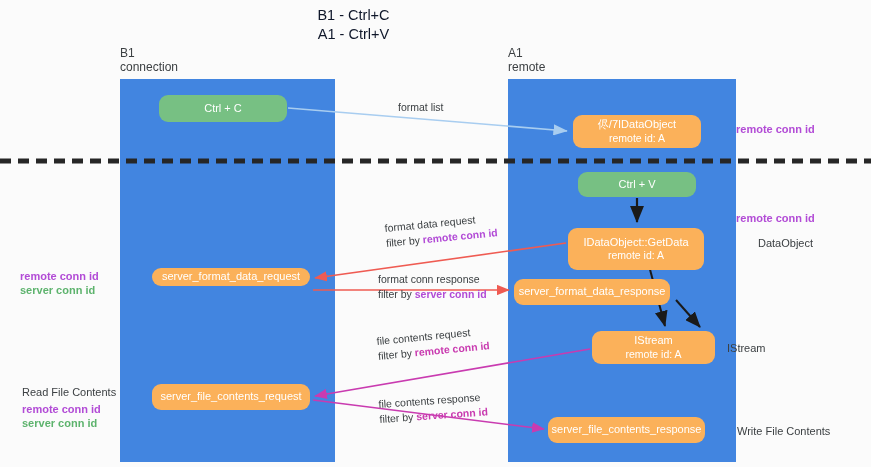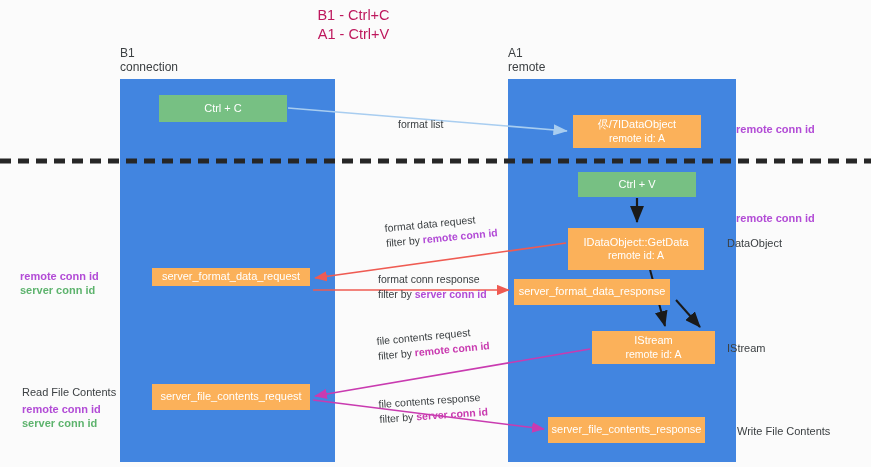--- a/index.html
+++ b/index.html
@@ -24,21 +24,21 @@
   #lane-b1 { left: 120px; top: 79px; width: 215px; height: 383px; }
   #lane-a1 { left: 508px; top: 79px; width: 228px; height: 383px; }
 
   
   #diagram-title {
     position: absolute;
     left: 0; top: 6px;
     width: 707px;
     text-align: center;
     font-size: 14.5px;
-    color: #be185d;
+    color: #0f172a;
     line-height: 19px;
     white-space: pre-line;
   }
   .lane-header {
     position: absolute;
     text-align: left;
     font-size: 12px;
     color: #3c4043;
     line-height: 14px;
     white-space: pre-line;
@@ -52,20 +52,21 @@
     display: flex;
     flex-direction: column;
     align-items: center;
     justify-content: center;
     color: #ffffff;
     font-size: 11px;
     line-height: 13.5px;
     text-align: left;
     box-sizing: border-box;
     padding: 2px 4px;
+    border-radius: 9px;
   }
   .node.green  { background: #77c083; }
   .node.orange { background: #fbb15a; }
   .node .l2 { font-size: 10.5px; }
 
   #node-ctrl-c        { left: 159px; top: 95px;  width: 128px; height: 27px; }
   #node-idataobject   { left: 573px; top: 115px; width: 128px; height: 33px; }
   #node-ctrl-v        { left: 578px; top: 172px; width: 118px; height: 25px; }
   #node-getdata       { left: 568px; top: 228px; width: 136px; height: 42px; }
   #node-fmt-req       { left: 152px; top: 268px; width: 158px; height: 18px; }
@@ -80,39 +81,39 @@
     font-size: 11px;
     line-height: 14px;
     color: #3c4043;
   }
   .side-label .purple { color: #b24bd6; font-weight: bold; }
   .side-label .green  { color: #5db36d; font-weight: bold; }
   .side-label.bold-purple { color: #b24bd6; font-weight: bold; }
 
   #label-remote-1 { left: 736px; top: 122px; }
   #label-remote-2 { left: 736px; top: 211px; }
-  #label-dataobject { left: 727px; top: 236px; }
+  #label-dataobject { left: 758px; top: 236px; }
   #label-istream  { left: 727px; top: 341px; }
   #label-write    { left: 737px; top: 424px; }
   #label-left-mid { left: 20px;  top: 269px; text-align: left; }
   #label-read     { left: 22px;  top: 385px; }
   #label-left-bot { left: 22px;  top: 402px; }
 
   
   .edge-label {
     position: absolute;
     font-size: 10.5px;
     line-height: 15px;
     color: #3c4043;
     white-space: nowrap;
   }
   .edge-label .purple  { color: #b24bd6; font-weight: bold; }
   .edge-label .magenta { color: #c93bb0; font-weight: bold; }
 
-  #elabel-format-list { left: 398px; top: 117px; }
+  #elabel-format-list { left: 398px; top: 100px; }
   #elabel-fmt-req   { left: 384px; top: 221px; transform: rotate(-5.5deg); transform-origin: left top; }
   #elabel-fmt-resp  { left: 378px; top: 272px; }
   #elabel-file-req  { left: 376px; top: 334px; transform: rotate(-5.5deg); transform-origin: left top; }
   #elabel-file-resp { left: 378px; top: 397px; transform: rotate(-4deg); transform-origin: left top; }
 
   
   #edges {
     position: absolute;
     left: 0; top: 0;
     width: 871px; height: 467px;

